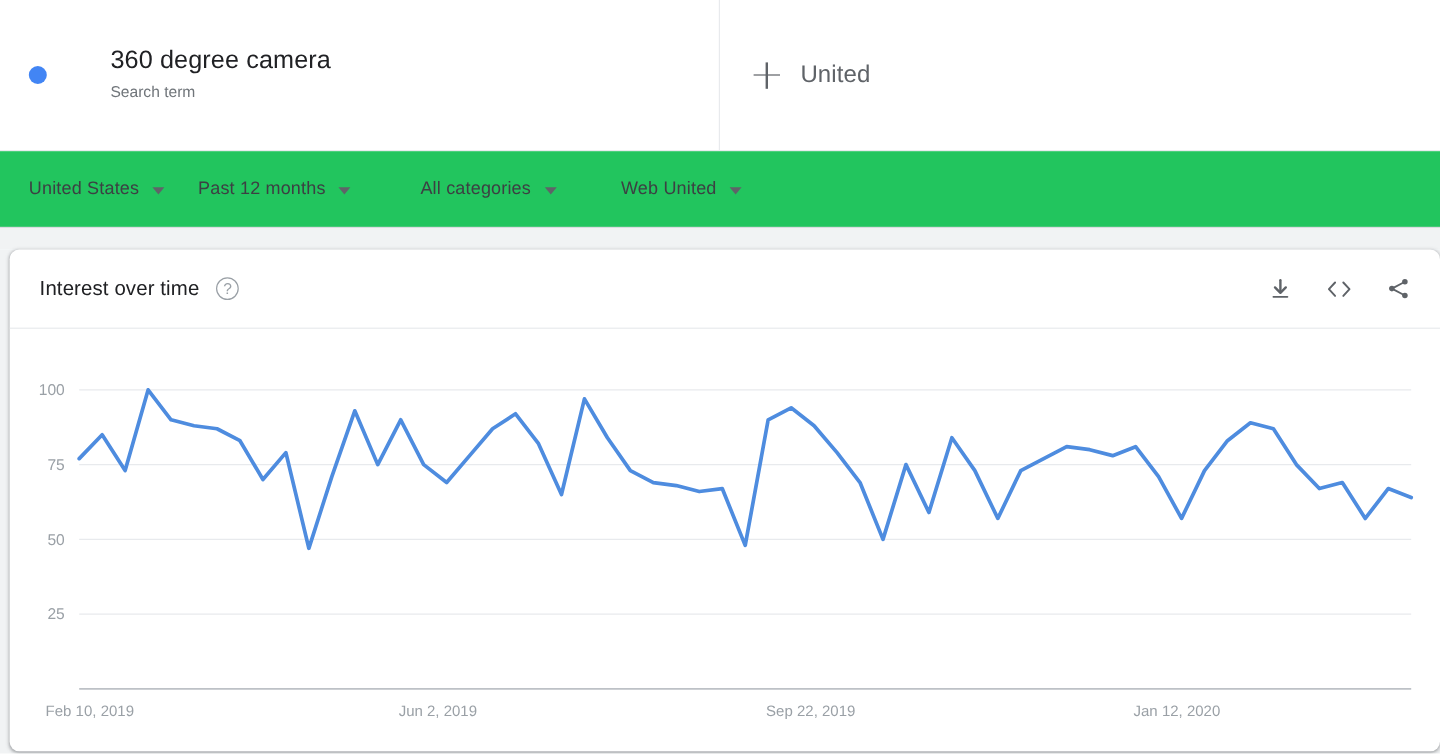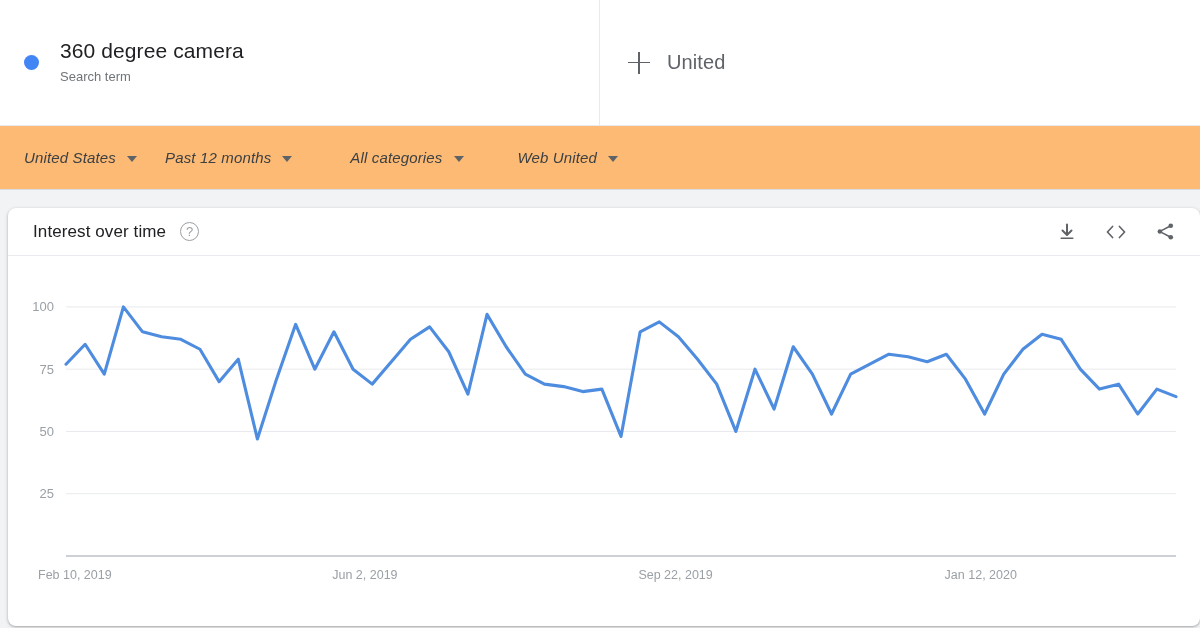--- a/index.html
+++ b/index.html
@@ -39,21 +39,21 @@
     padding-left: 28px;
   }
   .term-dot {
     width: 15px;
     height: 15px;
     border-radius: 50%;
     background: #4285f4;
     margin-right: 21px;
     flex: none;
   }
-  .term-text { display: flex; flex-direction: column; }
+  .term-text { display: flex; flex-direction: column; margin-left: 32px; }
   .term-title {
     font-size: 21px;
     line-height: 26px;
     color: #202124;
     letter-spacing: .1px;
   }
   .term-sub {
     font-size: 13px;
     line-height: 20px;
     color: #70757a;
@@ -76,24 +76,23 @@
   .compare-label {
     font-size: 20px;
     color: #5f6368;
     letter-spacing: .1px;
   }
 
   
   .filter-bar {
     height: 64px;
     display: flex;
-    background: #fdba74;
+    background: #22c55e;
     border-bottom: 1px solid #dadce0;
     box-sizing: border-box;
-    font-style: italic;
   }
   .filter {
     display: flex;
     align-items: center;
     cursor: pointer;
     white-space: nowrap;
   }
   .filter-label {
     font-size: 15px;
     color: #3c4043;
@@ -117,21 +116,21 @@
     background: #ffffff;
     height: 418px;
     border-radius: 8px;
     box-shadow: 0 1px 2px rgba(60,64,67,.28), 0 1px 3px 1px rgba(60,64,67,.13);
     box-sizing: border-box;
     display: flex;
     flex-direction: column;
     overflow: hidden;
   }
   .card-head {
-    height: 48px;
+    height: 66px;
     display: flex;
     align-items: center;
     padding: 0 24px 0 25px;
     border-bottom: 1px solid #e8eaed;
     box-sizing: border-box;
     flex: none;
   }
   .card-title {
     font-size: 17px;
     color: #202124;

